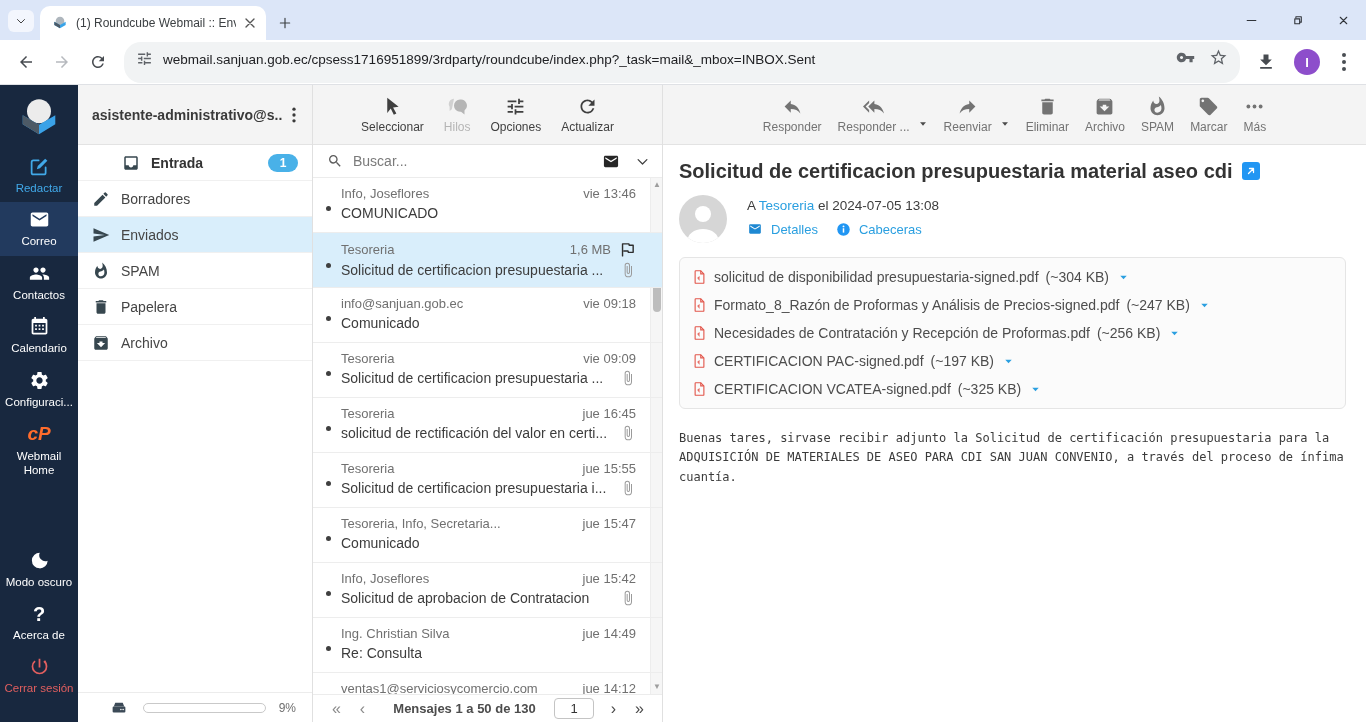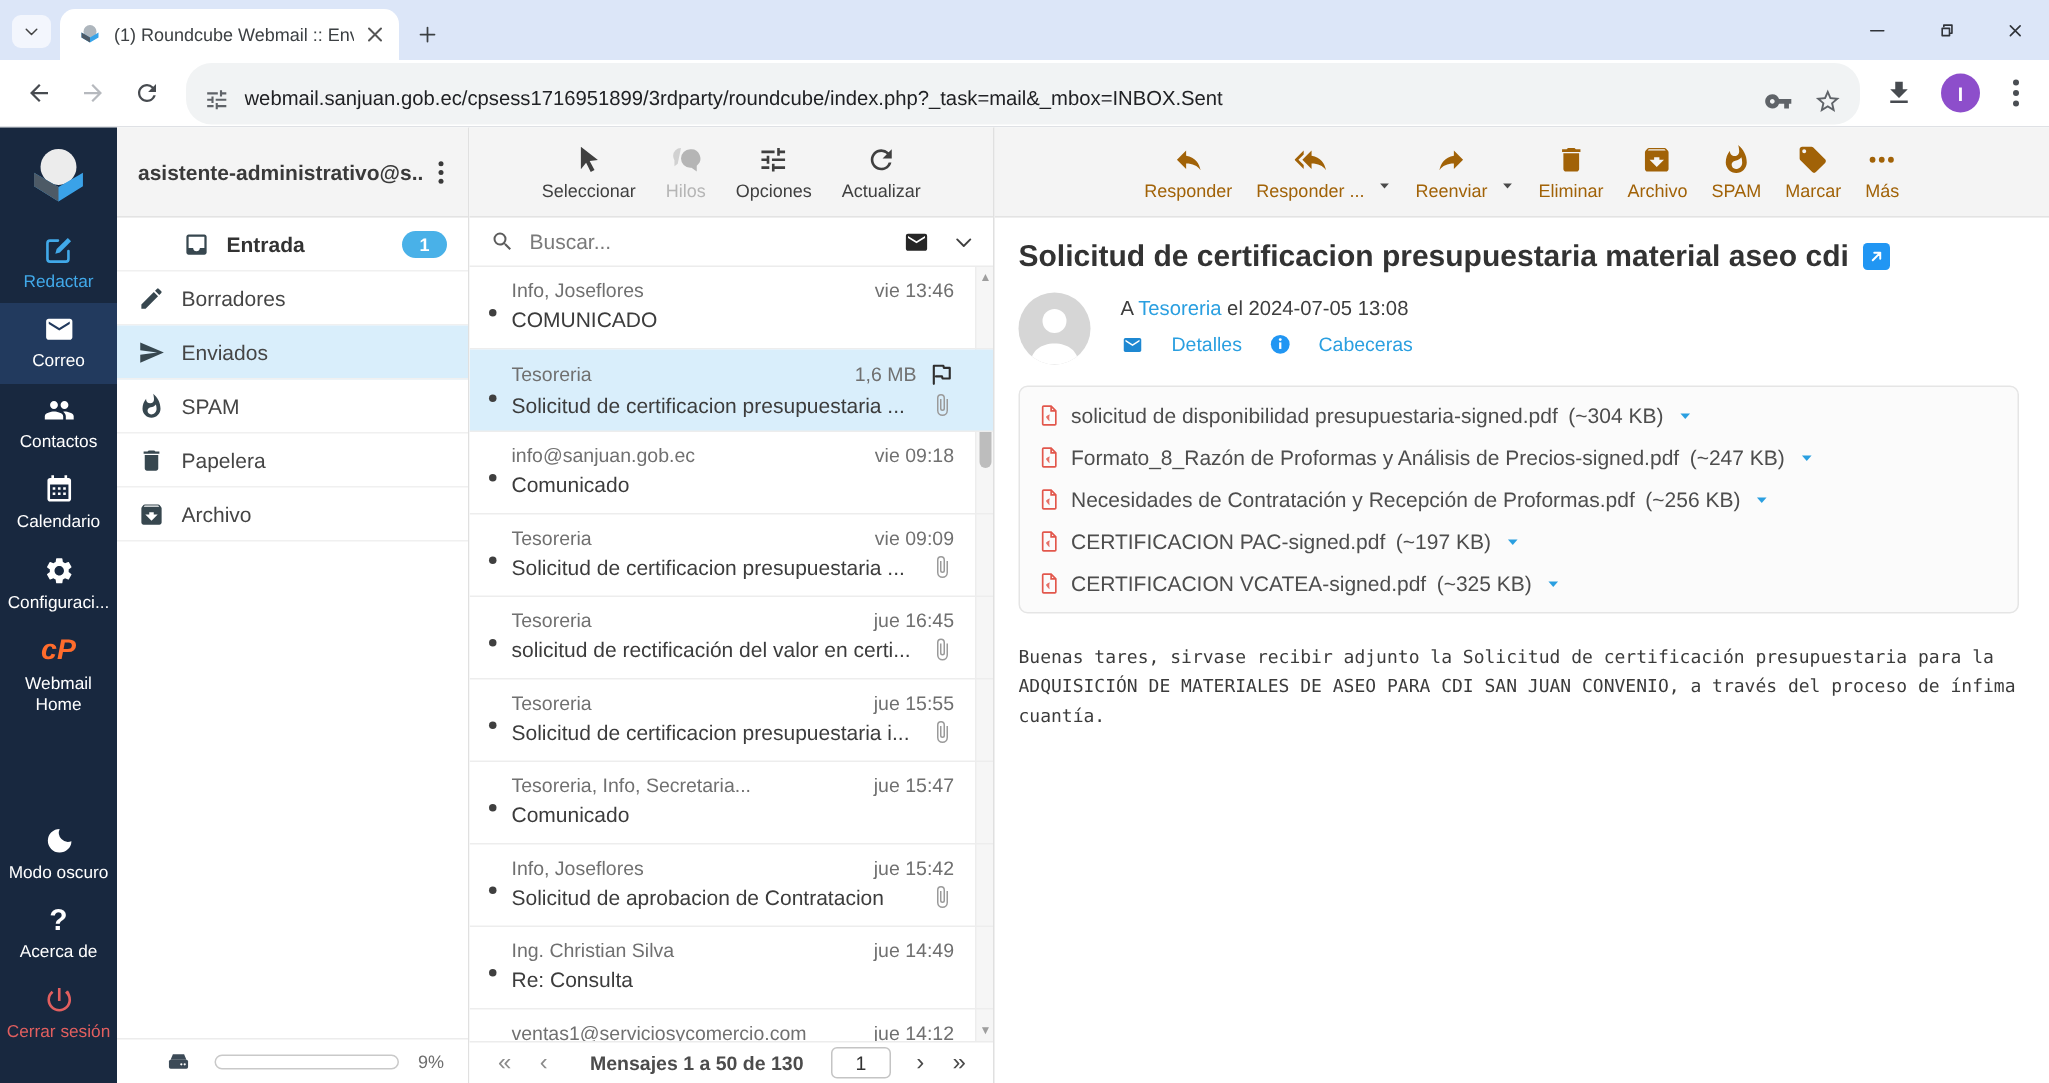--- a/index.html
+++ b/index.html
@@ -19,21 +19,21 @@
   .newtab { width:26px; height:26px; margin:0 0 4px 6px; color:#3c4043; display:flex; align-items:center; justify-content:center; }
   .newtab .ic{width:14px;height:14px;}
   .wincontrols { position:absolute; right:0; top:0; height:40px; display:flex; align-items:center; }
   .winbtn { width:46px; height:40px; display:flex; align-items:center; justify-content:center; color:#30343a; }
   .winbtn .ic { width:13px; height:13px; }
 
   .btoolbar { height:45px; background:#fff; border-bottom:1px solid #dfe1e5; display:flex; align-items:center; padding:0 10px; gap:4px; }
   .navbtn { width:32px; height:32px; border-radius:50%; display:flex; align-items:center; justify-content:center; color:#474b50; }
   .navbtn .ic { width:18px; height:18px; }
   .navbtn.disabled { color:#b6b9be; }
-  .omnibox { flex:1; height:41px; background:#f1f3f4; border-radius:17px; display:flex; align-items:flex-start; padding:16px 12px; margin:0 6px; }
+  .omnibox { flex:1; height:41px; background:#f1f3f4; border-radius:17px; display:flex; align-items:flex-end; padding:16px 12px; margin:0 6px; }
   .omnibox .ic { width:17px; height:17px; color:#5f6368; }
   .url { flex:1; font-size:13.5px; color:#202124; margin-left:10px; white-space:nowrap; overflow:hidden; }
   .omni-right { display:flex; align-items:center; gap:14px; }
   .avatar-btn { width:26px; height:26px; border-radius:50%; background:#8d4ecb; color:#fff; font-size:13px; font-weight:700; display:flex; align-items:center; justify-content:center; margin:0 8px; }
   .kebab { width:24px; height:24px; color:#4a4e53; }
 
   
   .app { display:flex; height:637px; }
 
   .sidenav { width:78px; background:#18283f; color:#fff; display:flex; flex-direction:column; align-items:center; flex:none; }
@@ -90,33 +90,33 @@
   .lthumb { position:absolute; left:2px; top:62px; width:8px; height:72px; background:#bdbdbd; border-radius:4px; }
 
   .list-footer { height:28px; border-top:1px solid #ececec; display:flex; align-items:center; padding:0 10px; flex:none; background:#fff; }
   .pgbtn { width:26px; text-align:center; font-size:16px; color:#8b8b8b; letter-spacing:-1px; cursor:pointer; }
   .pgbtn.dark { color:#4a4a4a; }
   .pg-label { flex:1; text-align:center; font-size:13px; font-weight:600; color:#4c4c4c; }
   .pg-input { width:40px; height:21px; border:1px solid #c4c4c4; border-radius:4px; text-align:center; font-size:13px; color:#333; margin-right:6px; font-family:inherit; }
 
   .mailpane { flex:1; display:flex; flex-direction:column; background:#fff; min-width:0; }
   .mail-toolbar { height:60px; background:#f4f4f4; border-bottom:1px solid #e3e3e3; display:flex; align-items:center; justify-content:center; gap:16px; flex:none; }
-  .mail-toolbar .tbtn { color:#a16207; }
+  .mail-toolbar .tbtn { color:#737373; }
   .caret { width:10px; height:10px; color:#4a4a4a; align-self:flex-end; margin:0 0 15px -8px; }
   .mail-content { padding:14px 20px 0 16px; overflow:hidden; }
   .subject-row { display:flex; align-items:center; gap:9px; }
   .subject { font-size:20px; font-weight:700; color:#333; line-height:1.2; white-space:nowrap; overflow:hidden; }
   .ext { width:18px; height:18px; background:#2196f3; border-radius:3px; color:#fff; padding:3px; flex:none; }
   .meta { display:flex; margin-top:12px; }
   .avatar { width:48px; height:48px; border-radius:50%; background:#d6d6d6; color:#fff; overflow:hidden; flex:none; margin-right:20px; }
   .meta-col { padding-top:3px; }
   .meta-line { font-size:13.5px; color:#3d3d3d; }
   .meta-line a { color:#2a9fe0; text-decoration:none; }
   .meta-links { display:flex; align-items:center; gap:18px; margin-top:9px; }
-  .mlink { display:flex; align-items:center; gap:18px; font-size:13px; color:#2a9fe0; cursor:pointer; }
+  .mlink { display:flex; align-items:flex-start; gap:8px; font-size:13px; color:#2a9fe0; cursor:pointer; }
   .mlink .ic { width:16px; height:14px; color:#1e88d2; }
   .mlink .inf { width:15px; height:15px; }
 
   .attachbox { margin-top:14px; border:1px solid #e5e5e5; background:#fbfbfb; border-radius:6px; padding:5px 12px; display:flex; flex-wrap:wrap; }
   .att { display:flex; align-items:center; height:28px; gap:7px; width:100%; font-size:14px; color:#4d4d4d; cursor:pointer; }
   .att.inline { width:auto; margin-right:30px; }
   .att .pdfi { width:15px; height:18px; color:#e2574c; }
   .att .acaret { width:11px; height:11px; color:#2a9fe0; margin-left:2px; }
   .att .aname { white-space:nowrap; }
 

